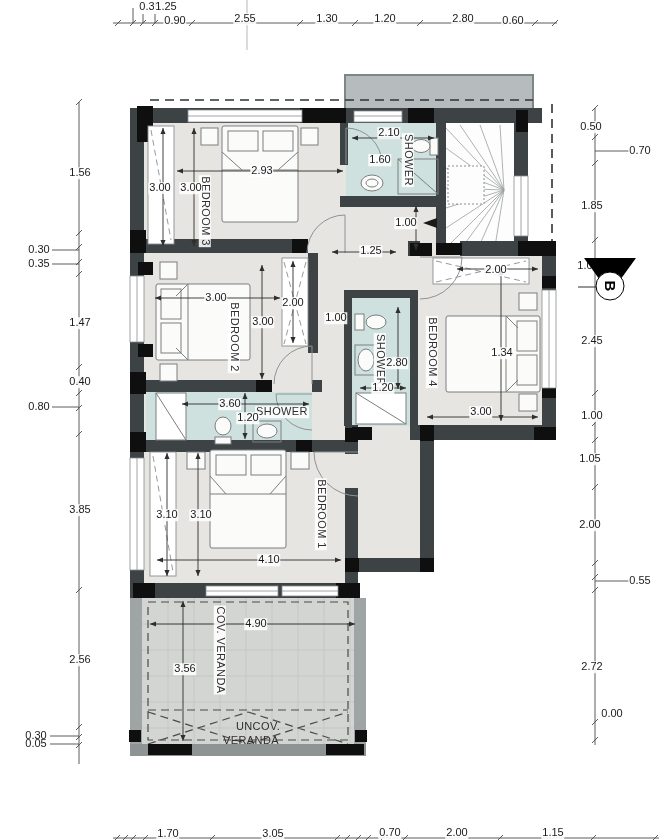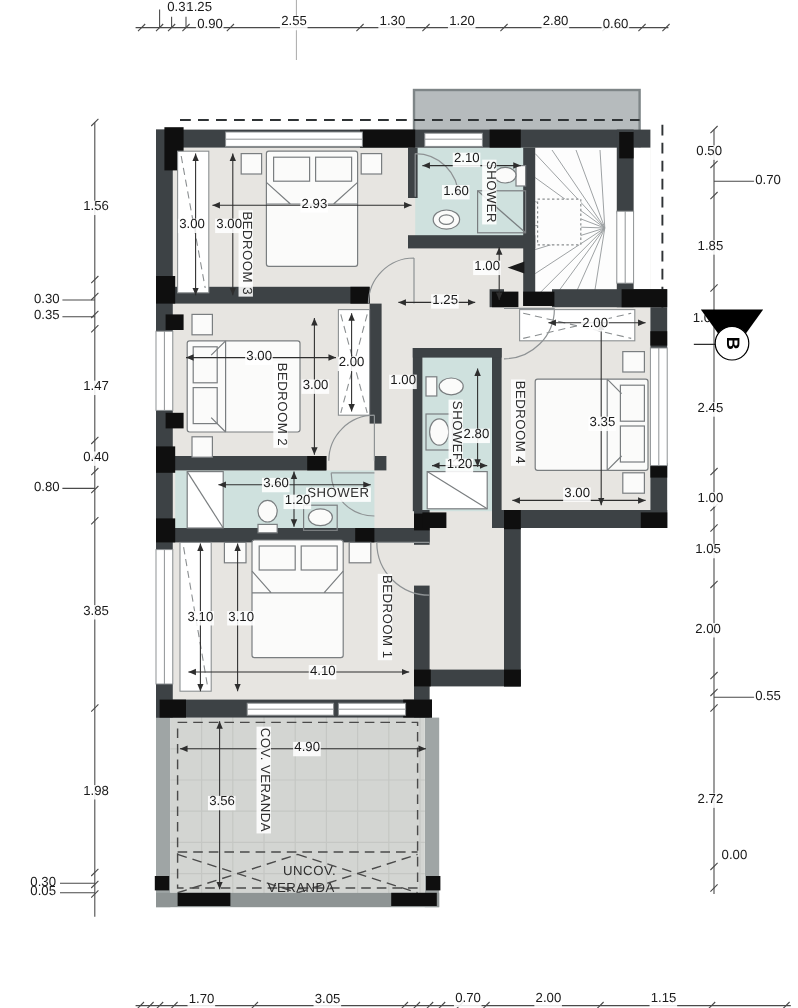--- a/index.html
+++ b/index.html
@@ -266,21 +266,21 @@
 <span class="lbl" style="left:463px;top:19px">2.80</span>
 <span class="lbl" style="left:513px;top:21px">0.60</span>
 
 <span class="lbl" style="left:80px;top:173px">1.56</span>
 <span class="lbl" style="left:39px;top:250px">0.30</span>
 <span class="lbl" style="left:39px;top:264px">0.35</span>
 <span class="lbl" style="left:80px;top:323px">1.47</span>
 <span class="lbl" style="left:80px;top:382px">0.40</span>
 <span class="lbl" style="left:39px;top:407px">0.80</span>
 <span class="lbl" style="left:80px;top:510px">3.85</span>
-<span class="lbl" style="left:80px;top:660px">1.98</span>
+<span class="lbl" style="left:80px;top:660px">2.56</span>
 <span class="lbl" style="left:36px;top:736px;background:transparent">0.30</span>
 <span class="lbl" style="left:36px;top:744px;background:transparent">0.05</span>
 
 <span class="lbl" style="left:591px;top:127px">0.50</span>
 <span class="lbl" style="left:640px;top:151px">0.70</span>
 <span class="lbl" style="left:592px;top:206px">1.85</span>
 <span class="lbl" style="left:588px;top:266px">1.00</span>
 <span class="lbl" style="left:592px;top:341px">2.45</span>
 <span class="lbl" style="left:592px;top:416px">1.00</span>
 <span class="lbl" style="left:590px;top:459px">1.05</span>
@@ -302,21 +302,21 @@
 <span class="lbl" style="left:380px;top:160px">1.60</span>
 <span class="lbl" style="left:406px;top:223px">1.00</span>
 <span class="lbl" style="left:371px;top:251px">1.25</span>
 <span class="lbl" style="left:496px;top:270px">2.00</span>
 <span class="lbl" style="left:216px;top:298px">3.00</span>
 <span class="lbl" style="left:293px;top:303px">2.00</span>
 <span class="lbl" style="left:263px;top:322px">3.00</span>
 <span class="lbl" style="left:336px;top:318px">1.00</span>
 <span class="lbl" style="left:397px;top:363px">2.80</span>
 <span class="lbl" style="left:383px;top:388px">1.20</span>
-<span class="lbl" style="left:502px;top:353px">3.35</span>
+<span class="lbl" style="left:502px;top:353px">1.34</span>
 <span class="lbl" style="left:481px;top:412px">3.00</span>
 <span class="lbl" style="left:230px;top:404px">3.60</span>
 <span class="lbl" style="left:248px;top:418px">1.20</span>
 <span class="lbl" style="left:167px;top:515px">3.10</span>
 <span class="lbl" style="left:201px;top:515px">3.10</span>
 <span class="lbl" style="left:269px;top:560px">4.10</span>
 <span class="lbl" style="left:256px;top:624px">4.90</span>
 <span class="lbl" style="left:185px;top:669px">3.56</span>
 
 <svg class="bmark" width="70" height="60" style="left:578px;top:250px">

